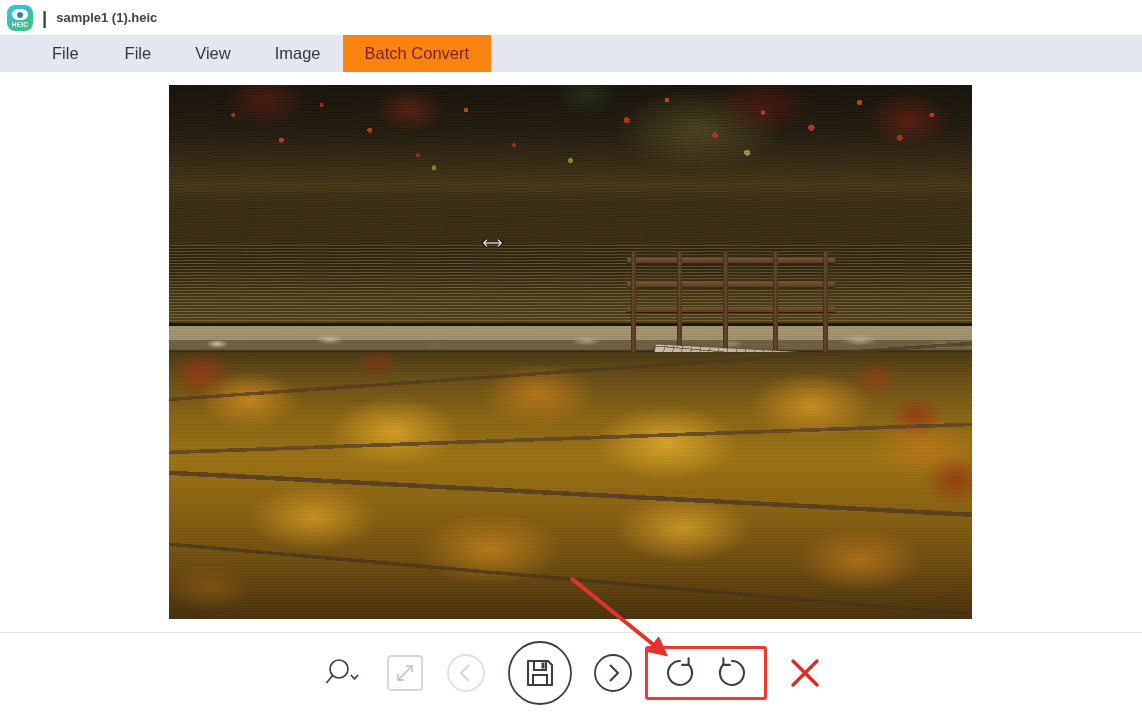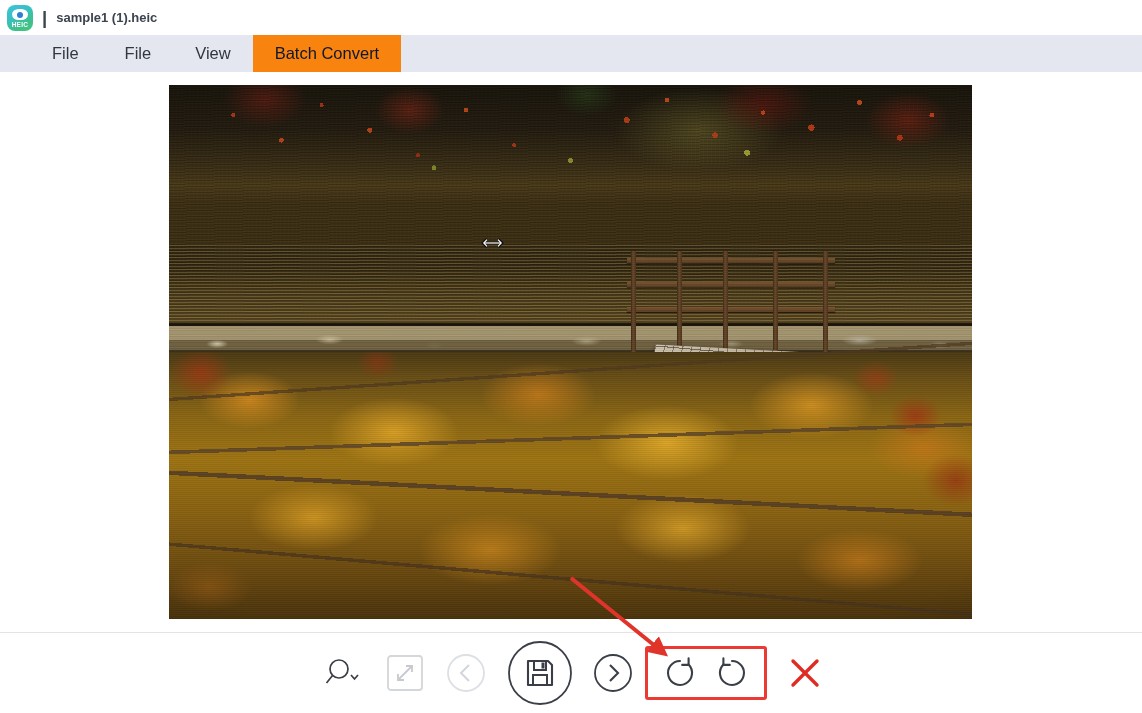--- a/index.html
+++ b/index.html
@@ -85,21 +85,21 @@
   }
   .menu-item {
     display: flex; align-items: center; justify-content: center;
     font-size: 16.5px; color: #31373f;
     padding: 0 22px;
     cursor: default; white-space: nowrap;
   }
   .menu-item.first { padding-left: 24px; padding-right: 24px; margin-left: 28px; }
   .menu-item.active {
     background: #f8840f;
-    color: #0f172a;
+    color: #7f1d1d;
     padding: 0 22px;
   }
 
   
   #viewer {
     position: absolute; left: 0; top: 72px; width: 1142px; height: 560px;
     background: #ffffff;
   }
 
   #photo {
@@ -338,20 +338,21 @@
   </div>
   <div id="title-sep">|</div>
   <div id="title-file">sample1 (1).heic</div>
 
 </div>
 
 <div id="menubar">
   <div class="menu-item first">File</div>
   <div class="menu-item">File</div>
   <div class="menu-item">View</div>
+  <div class="menu-item">Image</div>
   <div class="menu-item active">Batch Convert</div>
 </div>
 
 <div id="viewer">
   <div id="photo">
     <div class="layer l-canopy"></div>
     <div class="layer l-canopy-tex"></div>
     <div class="layer leafspecks"></div>
     <div class="layer l-water"></div>
     <div class="layer l-ripple"></div>

